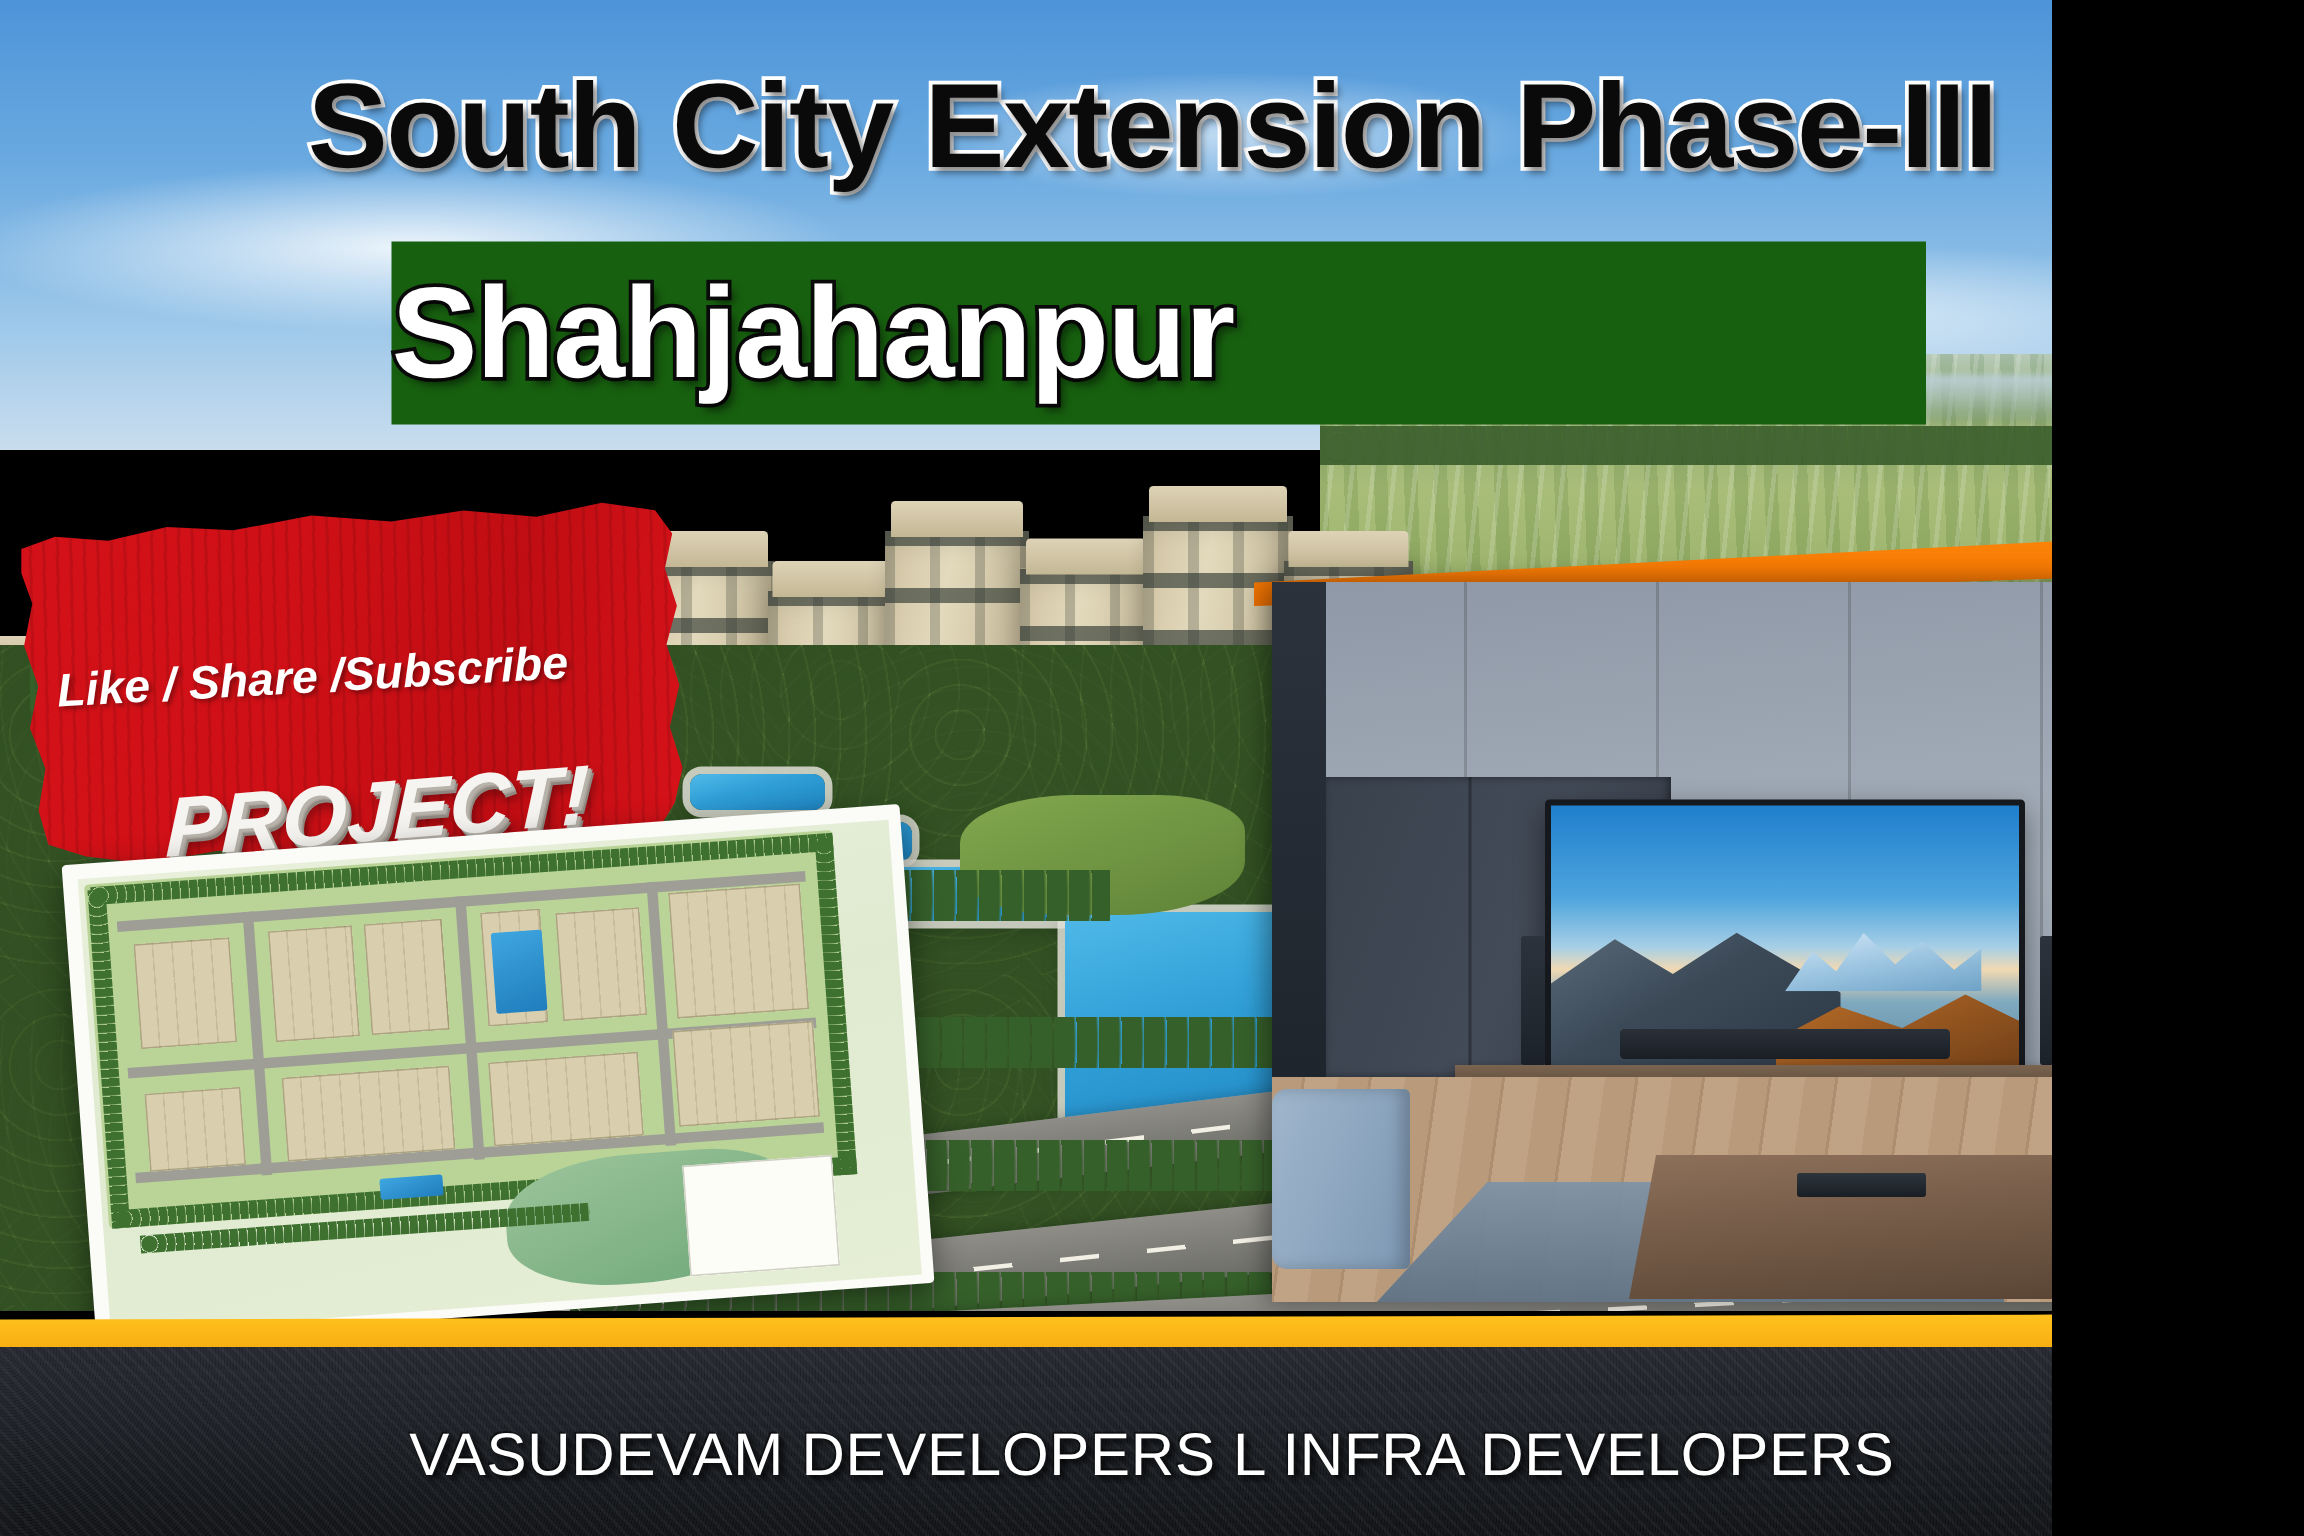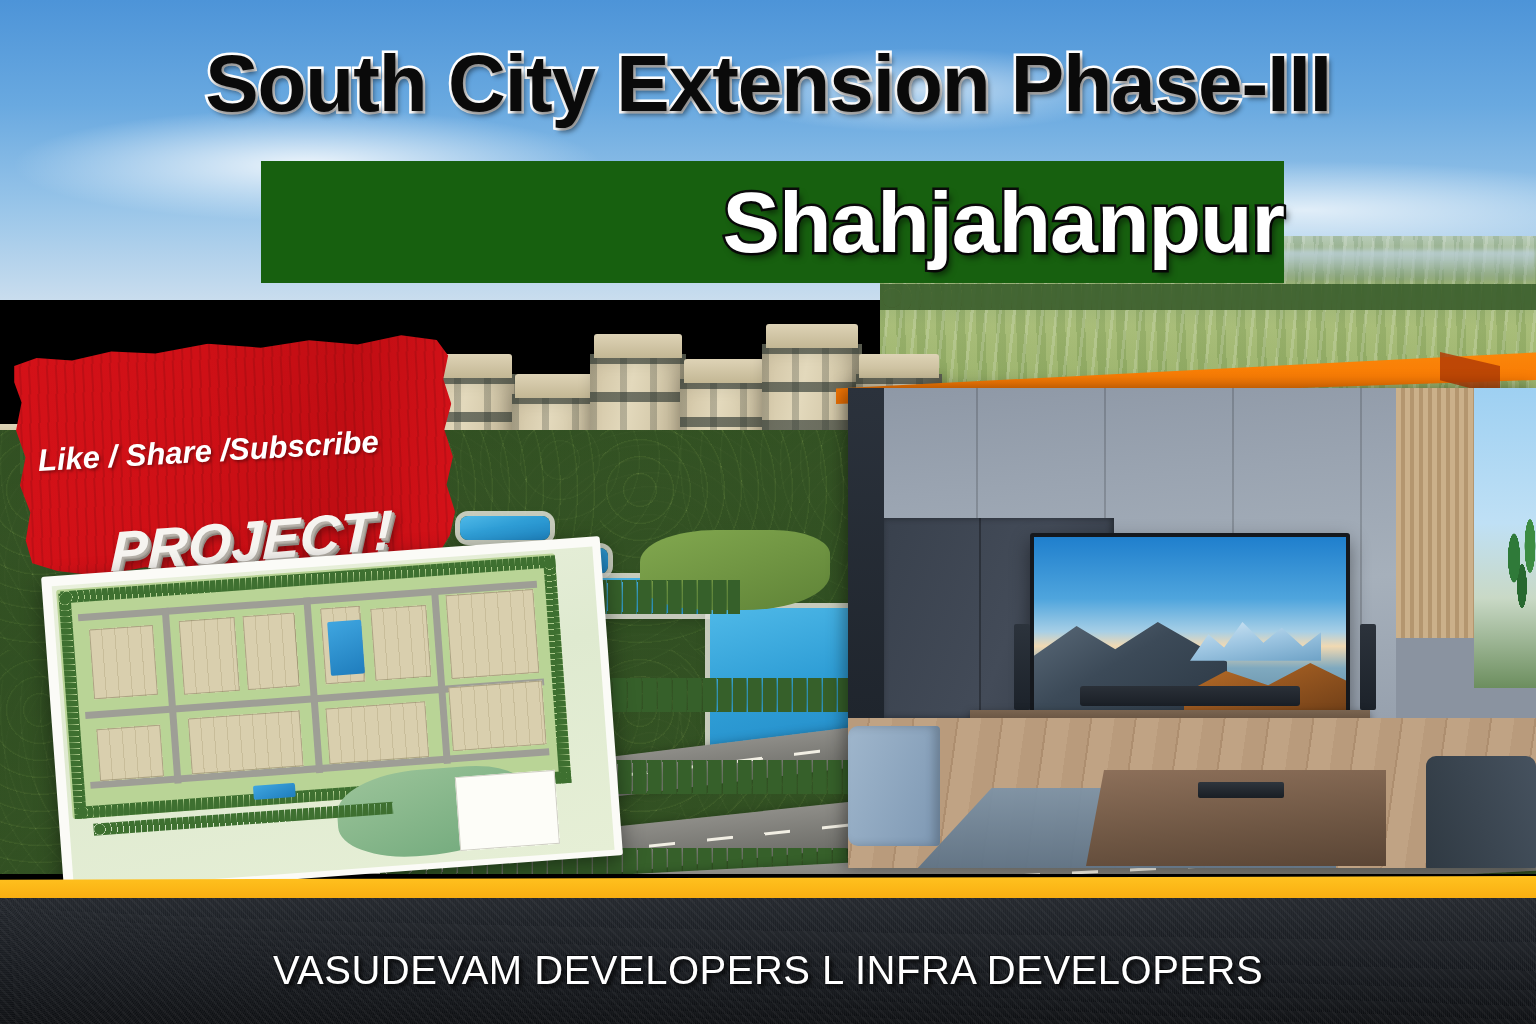--- a/index.html
+++ b/index.html
@@ -1,19 +1,19 @@
 <!DOCTYPE html>
 <html><head>
 <meta charset="utf-8">
 <style>
   * { margin:0; padding:0; box-sizing:border-box; }
   html,body { width:1536px; height:1024px; overflow:hidden; background:#000; }
   body { font-family:"Liberation Sans", sans-serif; }
 
-  #stage { position:relative; width:1536px; height:1024px; overflow:hidden; }
+  #stage { position:relative; width:1368px; height:1024px; overflow:hidden; }
 
   
   .bg-photo { position:absolute; inset:0 0 150px 0; overflow:hidden; }
 
   
   .sky {
     position:absolute; left:0; top:0; width:100%; height:300px;
     background:
       radial-gradient(ellipse 420px 80px at 20% 55%, rgba(255,255,255,.85), rgba(255,255,255,0) 70%),
       radial-gradient(ellipse 300px 60px at 60% 30%, rgba(255,255,255,.6), rgba(255,255,255,0) 70%),
@@ -104,21 +104,21 @@
     paint-order:stroke fill;
     text-shadow:3px 4px 5px rgba(0,0,0,.45);
     font-family:"Liberation Sans","DejaVu Sans",sans-serif;
     white-space:nowrap;
   }
 
   
   .green-banner {
     position:absolute; left:261px; top:161px; width:1023px; height:122px;
     background:#17600f;
-    display:flex; align-items:center; justify-content:flex-end;
+    display:flex; align-items:center; justify-content:flex-start;
   }
   .green-banner .city {
     font-size:86px; font-weight:bold; color:#ffffff;
     -webkit-text-stroke:5px #0b0b0b;
     paint-order:stroke fill;
     letter-spacing:-1px;
     text-shadow:4px 5px 6px rgba(0,0,0,.5);
     font-family:"Liberation Sans","DejaVu Sans",sans-serif;
     white-space:nowrap;
   }

